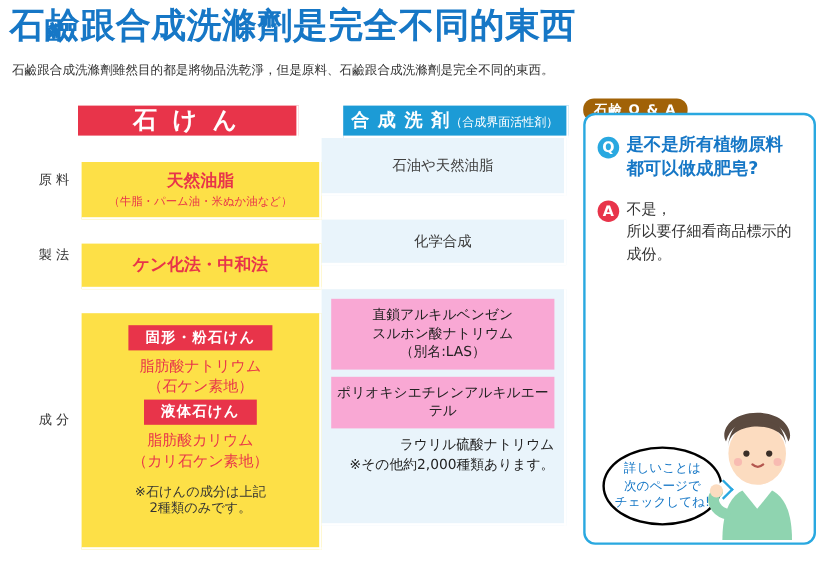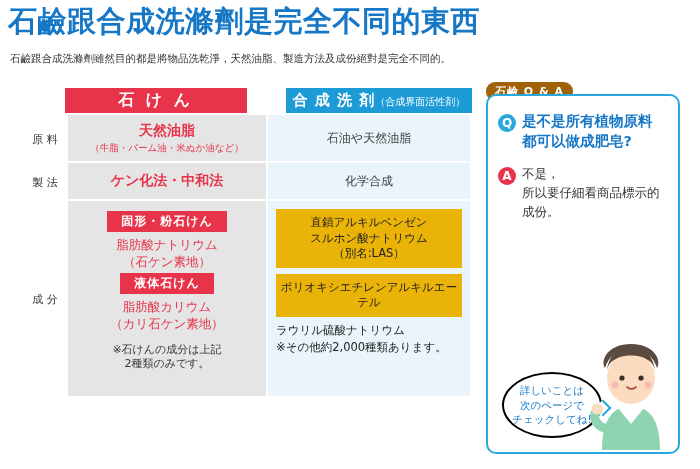--- a/index.html
+++ b/index.html
@@ -51,37 +51,37 @@
     align-items: center; justify-content: center;
     text-align: center;
   }
   .col1 { width: 200px; }
   .col2 { width: 204px; }
 
   .hdr-soap {
     background: #e8344a;
     color: #fff;
     font-weight: bold;
-    font-size: 16px;
+    font-size: 20px;
     height: 27px;
     letter-spacing: 3px;
   }
   .hdr-syn {
     background: #1c9bd6;
     color: #fff;
     font-weight: bold;
     font-size: 15px;
     height: 27px;
     letter-spacing: 1px;
     margin-left: 37px;
   }
   .hdr-syn .small { font-size: 10px; font-weight: normal; letter-spacing: 0; }
   .hdr-row .rowlabel { border-right: none; }
 
-  .pink { background: #e5e5e5; color: #e8344a; }
+  .pink { background: #fde047; color: #e8344a; margin-top: 20px; }
   .blue { background: #e9f4fb; color: #222; }
 
   .r-genryo .cell { height: 48px; }
   .r-seiho .cell { height: 38px; }
   .r-seibun .cell { height: 197px; justify-content: flex-start; padding-top: 8px; }
 
   .big-pink { font-size: 14px; font-weight: bold; color: #e8344a; }
   .sm { font-size: 9.5px; color: #e8344a; font-weight: normal; margin-top: 2px; }
   .plain { font-size: 12px; color: #404040; }
 
@@ -91,35 +91,35 @@
     font-size: 12px;
     font-weight: bold;
     padding: 2px 14px;
     margin: 2px 0 5px;
     letter-spacing: 1px;
   }
   .pk-txt { font-size: 12.5px; color: #e8344a; line-height: 1.35; }
   .pk-note { font-size: 11px; color: #333; line-height: 1.35; margin-top: 10px; text-align: center; }
 
   .ylw {
-    background: #eab308;
+    background: #f9a8d4;
     width: 186px;
     font-size: 11.5px;
     color: #222;
     line-height: 1.35;
     padding: 6px 4px;
     margin-bottom: 6px;
   }
   .plainbox {
     width: 186px;
     font-size: 11.5px;
     color: #222;
     line-height: 1.35;
     margin-bottom: 2px;
-    text-align: left;
+    text-align: right;
   }
 
   
   .qa {
     position: absolute;
     left: 486px; top: 94px;
     width: 194px; height: 360px;
     border: 2px solid #29a8e0;
     border-radius: 10px;
     background: #fff;
@@ -186,21 +186,21 @@
     transform: rotate(-45deg);
   }
   .char { position: absolute; right: 4px; bottom: 0; }
 </style>
 </head>
 <body>
 
 <div class="page">
 
   <div class="headline">石鹼跟合成洗滌劑是完全不同的東西</div>
-  <div class="subline">石鹼跟合成洗滌劑雖然目的都是將物品洗乾淨，天然油脂、製造方法及成份絕對是完全不同的。</div>
+  <div class="subline">石鹼跟合成洗滌劑雖然目的都是將物品洗乾淨，但是原料、石鹼跟合成洗滌劑是完全不同的東西。</div>
 
   <div class="table">
 
     <div class="trow hdr-row">
       <div class="rowlabel"></div>
       <div class="cell col1 hdr-soap">石 け ん</div>
       <div class="cell col2 hdr-syn">
         <div><span>合 成 洗 剤</span><span class="small">（合成界面活性剤）</span></div>
       </div>
     </div>

